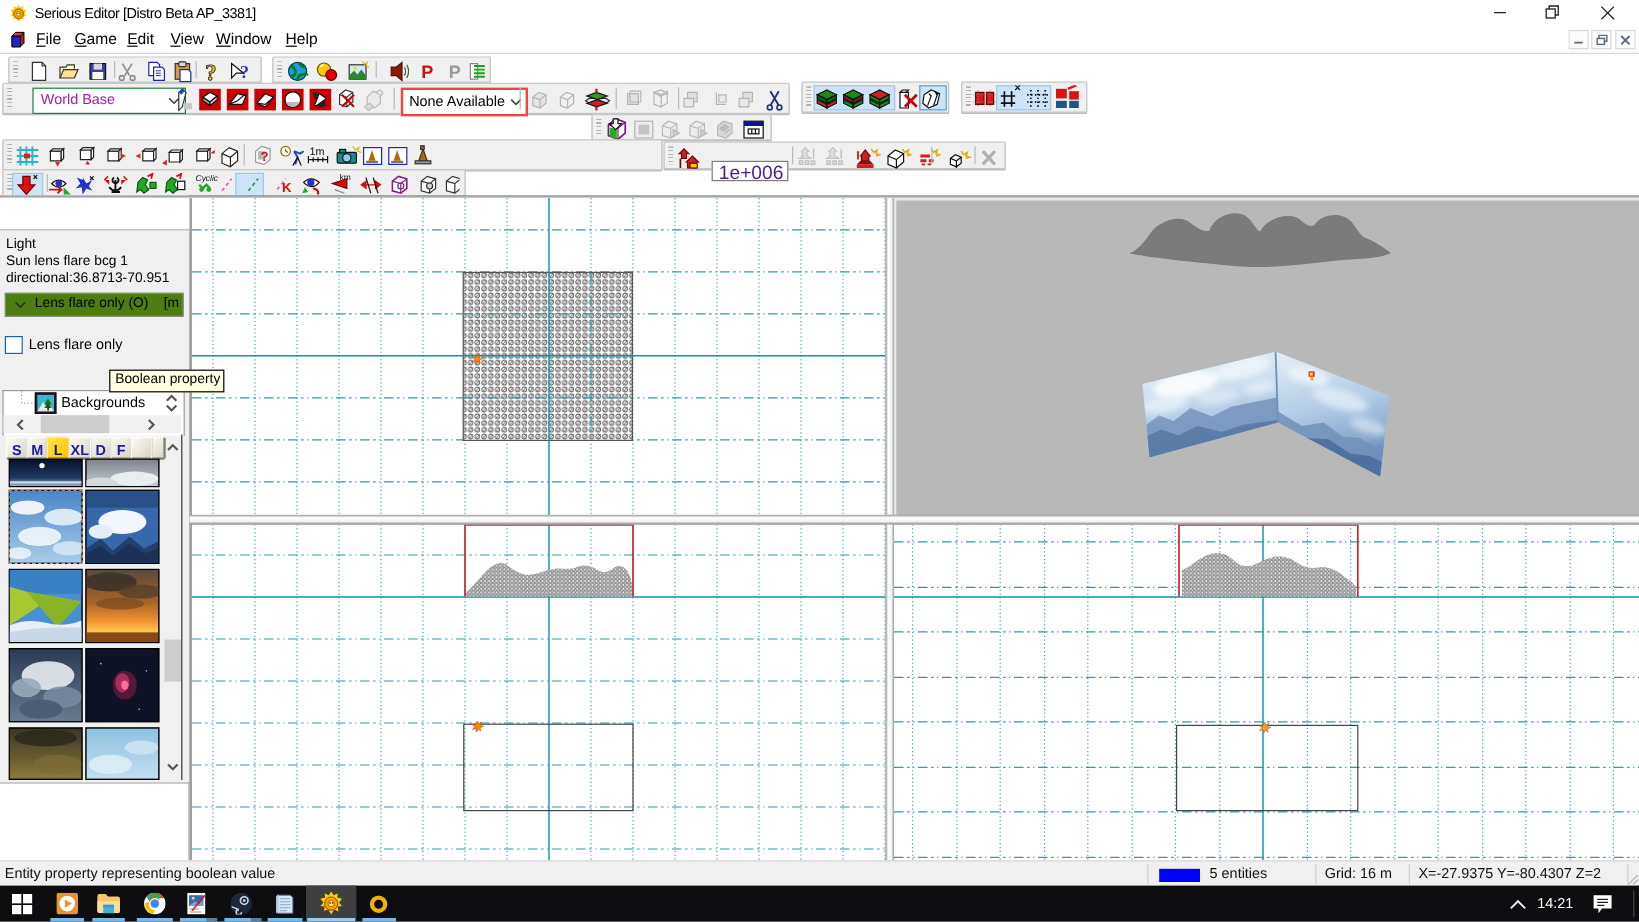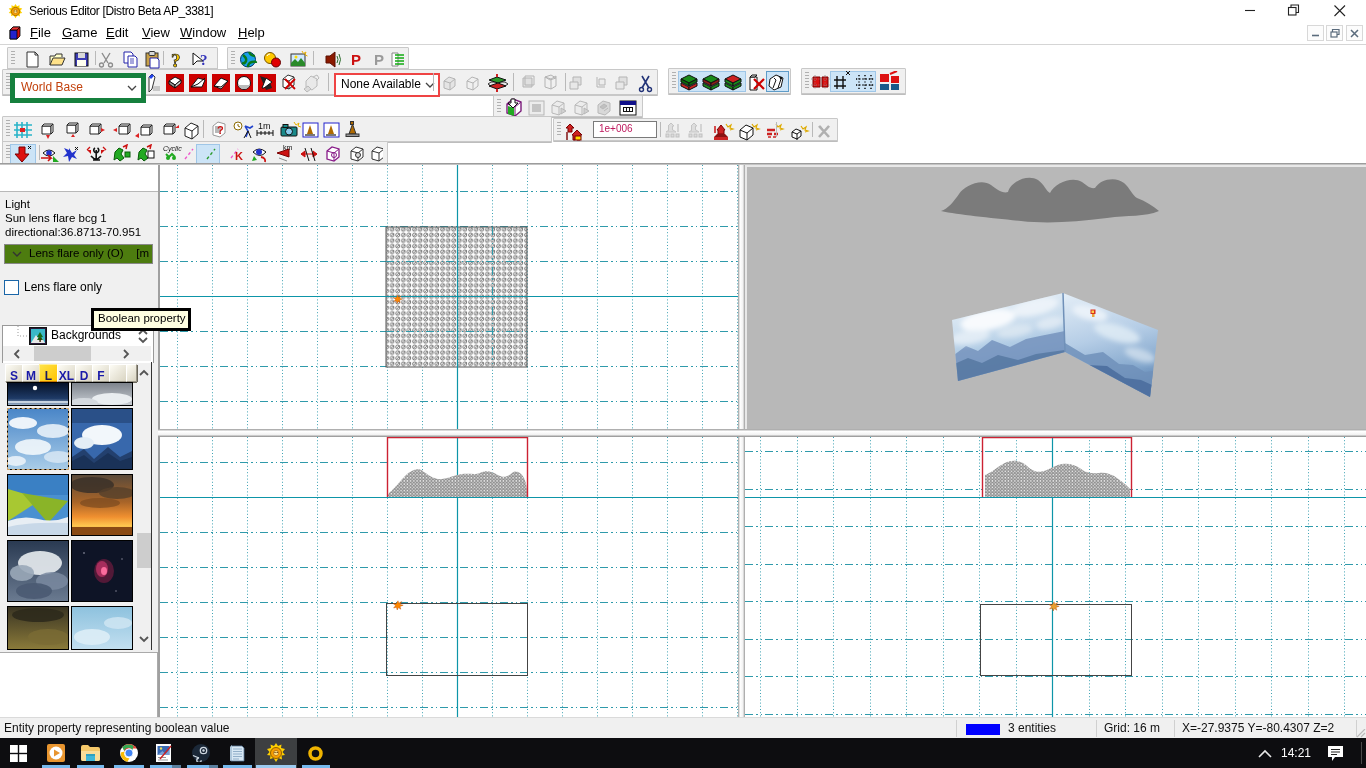--- a/index.html
+++ b/index.html
@@ -129,21 +129,21 @@
    <text x="136" y="15" font-size="15" font-weight="bold" fill="#9a9a9a">P</text>
 
    <path d="M154 3h6v13h-6z" fill="#fff" stroke="#888"></path>
         <path d="M157 5h9M157 8h9M157 11h9M157 14h9" stroke="#11aa11" stroke-width="1.6"></path>
   </svg>
   <div class="tsep" style="left:85px"></div>
  </div>
 
  <div class="tbar" style="left:2px;top:24px;width:654px;height:24px">
       <div class="grip"></div>
-  <div class="abs" style="left:7px;top:3px;width:126px;height:20px;background:#fff;border:5px solid #15803d;font-size:12px;color:#c2410c;">
+  <div class="abs" style="left:24px;top:3px;width:126px;height:20px;background:#fff;border:1px solid #15803d;font-size:12px;color:#a21caf;">
     <span style="position:absolute;left:6px;top:2px">World Base</span>
     <svg class="abs" style="right:4px;top:7px" width="10" height="6">
           <path d="M1 1l4 4 4-4" fill="none" stroke="#444" stroke-width="1.3"></path>
         </svg>
   </div>
   <svg class="abs" style="left:138px;top:3px" width="182" height="20" viewBox="0 0 182 20">
 
    <path d="M8 4l3-3 3 3-3 12-3 3z" fill="#fff" stroke="#333"></path>
         <path d="M8 4l3-3 2 2-3 3z" fill="#2244ee"></path>
         <rect x="12" y="13" width="7" height="5" fill="#c8c8c8"></rect>
@@ -379,21 +379,21 @@
  </div>
 
  <div class="tbar" style="left:553px;top:73px;width:283px;height:21px">
       <div class="grip"></div>
   <svg class="abs" style="left:9px;top:3px" width="24" height="21" viewBox="0 0 24 21">
    <path d="M3 6l4-4 4 4h-2v4H5V6z" fill="#cc2222" stroke="#7a0000"></path>
         <path d="M9 13l5-5 5 5h-2v5h-3l-1-2-1 2h-2v-5z" fill="#cc2222" stroke="#7a0000"></path>
         <rect x="12" y="14" width="6" height="4" fill="#ffd800" stroke="#7a0000"></rect>
         <path d="M4 10v8" stroke="#7a0000" stroke-width="1.4"></path>
   </svg>
-  <div class="abs" style="left:39px;top:2px;width:62px;height:15px;background:#fff;border:1px solid #7a7a7a;font-size:10px;color:#be185d">
+  <div class="abs" style="left:39px;top:15px;width:62px;height:15px;background:#fff;border:1px solid #7a7a7a;font-size:16px;color:#4c1d95">
         <span style="position:absolute;left:5px;top:1px">1e+006</span>
       </div>
   <div class="tsep" style="left:106px"></div>
   <svg class="abs" style="left:110px;top:3px" width="170" height="21" viewBox="0 0 170 21">
    <g stroke="#c0c0c0" fill="#dcdcdc">
     <path d="M4 4l3-3 3 3h-1.5v4H9l3 2H2l3-2h-.5V4z" opacity="0.9"></path>
           <rect x="2" y="12" width="3" height="3"></rect>
           <rect x="7" y="12" width="3" height="3"></rect>
           <rect x="12" y="12" width="3" height="3"></rect>
           <path d="M14 2v8" stroke-width="1.2"></path>
@@ -848,29 +848,29 @@
    <g transform="translate(307,168)">
           <path d="M0 0l2-3.2 0.8 2.4 2.8-1.6-1.6 2.8 3.2 0.8-3.2 1.2 0.8 2.8-2.4-1.6-1.2 2.4-0.8-2.8-2.8 0.8 2-2.4-2.4-2z" fill="#e8a030" stroke="#b84400" stroke-width="0.4"></path>
         </g>
   </svg>
  </div>
 
  <div class="abs" style="left:738px;top:0;width:7px;height:554px;background:linear-gradient(to right,#9a9a9a,#fff 30%,#f2f2f2 70%,#9a9a9a)"></div>
  <div class="abs" style="left:158px;top:266px;width:1208px;height:8px;background:linear-gradient(to bottom,#9a9a9a,#fff 30%,#f2f2f2 70%,#8a8a8a)"></div>
  <div class="abs" style="left:0;top:0;width:1366px;height:2px;background:linear-gradient(to bottom,#888,#d8d8d8)"></div>
 
- <div class="abs" style="left:91px;top:145px;width:94px;height:17px;background:#ffffe1;border:3px solid #000000;font-size:11.5px;color:#000;z-index:30">
+ <div class="abs" style="left:91px;top:145px;width:94px;height:17px;background:#ffffe1;border:1px solid #000000;font-size:11.5px;color:#000;z-index:30">
   <span style="position:absolute;left:4px;top:1px">Boolean property</span>
  </div>
 </div>
 
 <div class="abs" id="statusbar">
  <div class="abs" style="left:4px;top:3px">Entity property representing boolean value</div>
  <div class="abs" style="left:966px;top:6px;width:34px;height:11px;background:#0000ff"></div>
- <div class="abs" style="left:1008px;top:3px">3 entities</div>
+ <div class="abs" style="left:1008px;top:3px">5 entities</div>
  <div class="abs" style="left:1104px;top:3px">Grid: 16 m</div>
  <div class="abs" style="left:1182px;top:3px">X=-27.9375 Y=-80.4307 Z=2</div>
  <div class="abs" style="left:956px;top:2px;width:1px;height:17px;background:#d0d0d0"></div>
  <div class="abs" style="left:1096px;top:2px;width:1px;height:17px;background:#d0d0d0"></div>
  <div class="abs" style="left:1174px;top:2px;width:1px;height:17px;background:#d0d0d0"></div>
  <div class="abs" style="left:1356px;top:2px;width:1px;height:17px;background:#d0d0d0"></div>
  <svg class="abs" style="left:1357px;top:11px" width="9" height="9">
       <path d="M8 0L0 8M8 4L4 8" stroke="#bbb" stroke-width="1.2"></path>
     </svg>
 </div>

